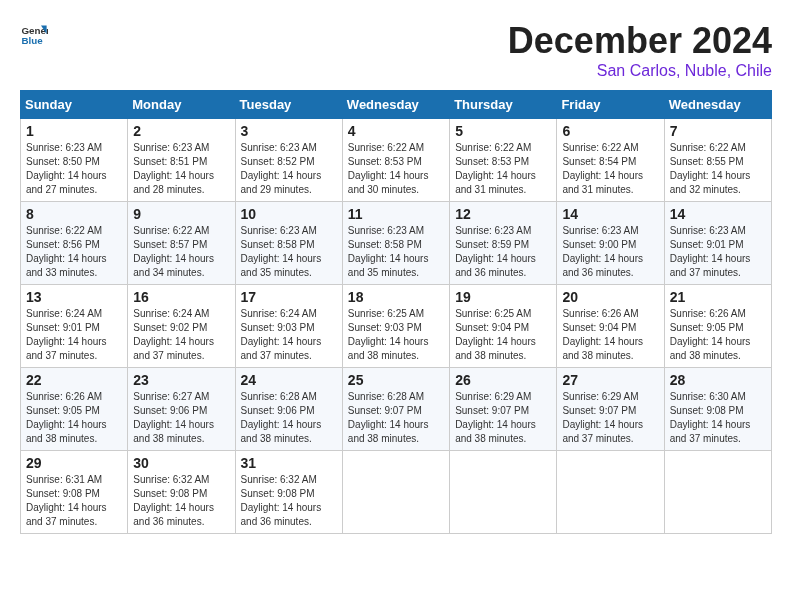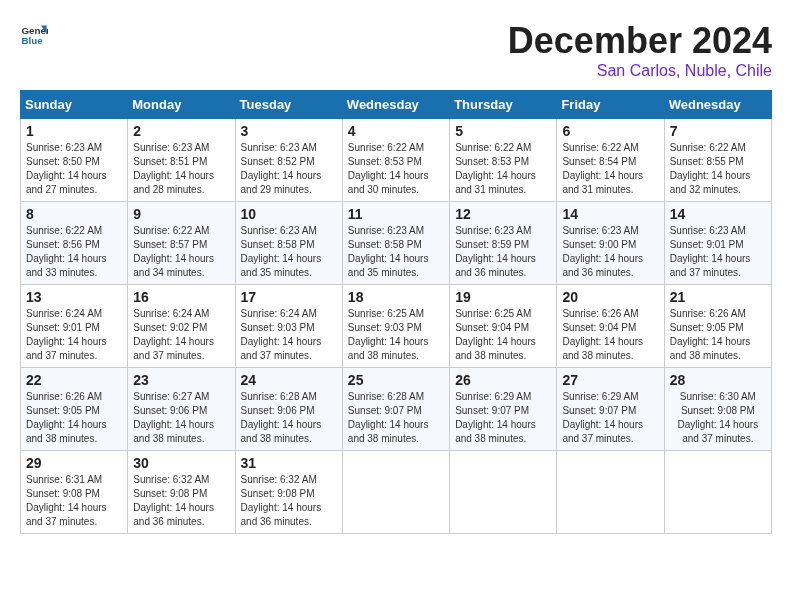--- a/index.html
+++ b/index.html
@@ -275,21 +275,21 @@
 Daylight: 14 hours and 38 minutes.</div>
         </td>
         <td>
           <span class="day-num">27</span>
           <div class="day-info" style="white-space: pre-line;">Sunrise: 6:29 AM
 Sunset: 9:07 PM
 Daylight: 14 hours and 37 minutes.</div>
         </td>
         <td>
           <span class="day-num">28</span>
-          <div class="day-info" style="white-space: pre-line; text-align: center;">Sunrise: 6:30 AM
+          <div class="day-info" style="white-space: pre-line;">Sunrise: 6:30 AM
 Sunset: 9:08 PM
 Daylight: 14 hours and 37 minutes.</div>
         </td>
       </tr>
       <tr>
         <td>
           <span class="day-num">29</span>
           <div class="day-info" style="white-space: pre-line;">Sunrise: 6:31 AM
 Sunset: 9:08 PM
 Daylight: 14 hours and 37 minutes.</div>

